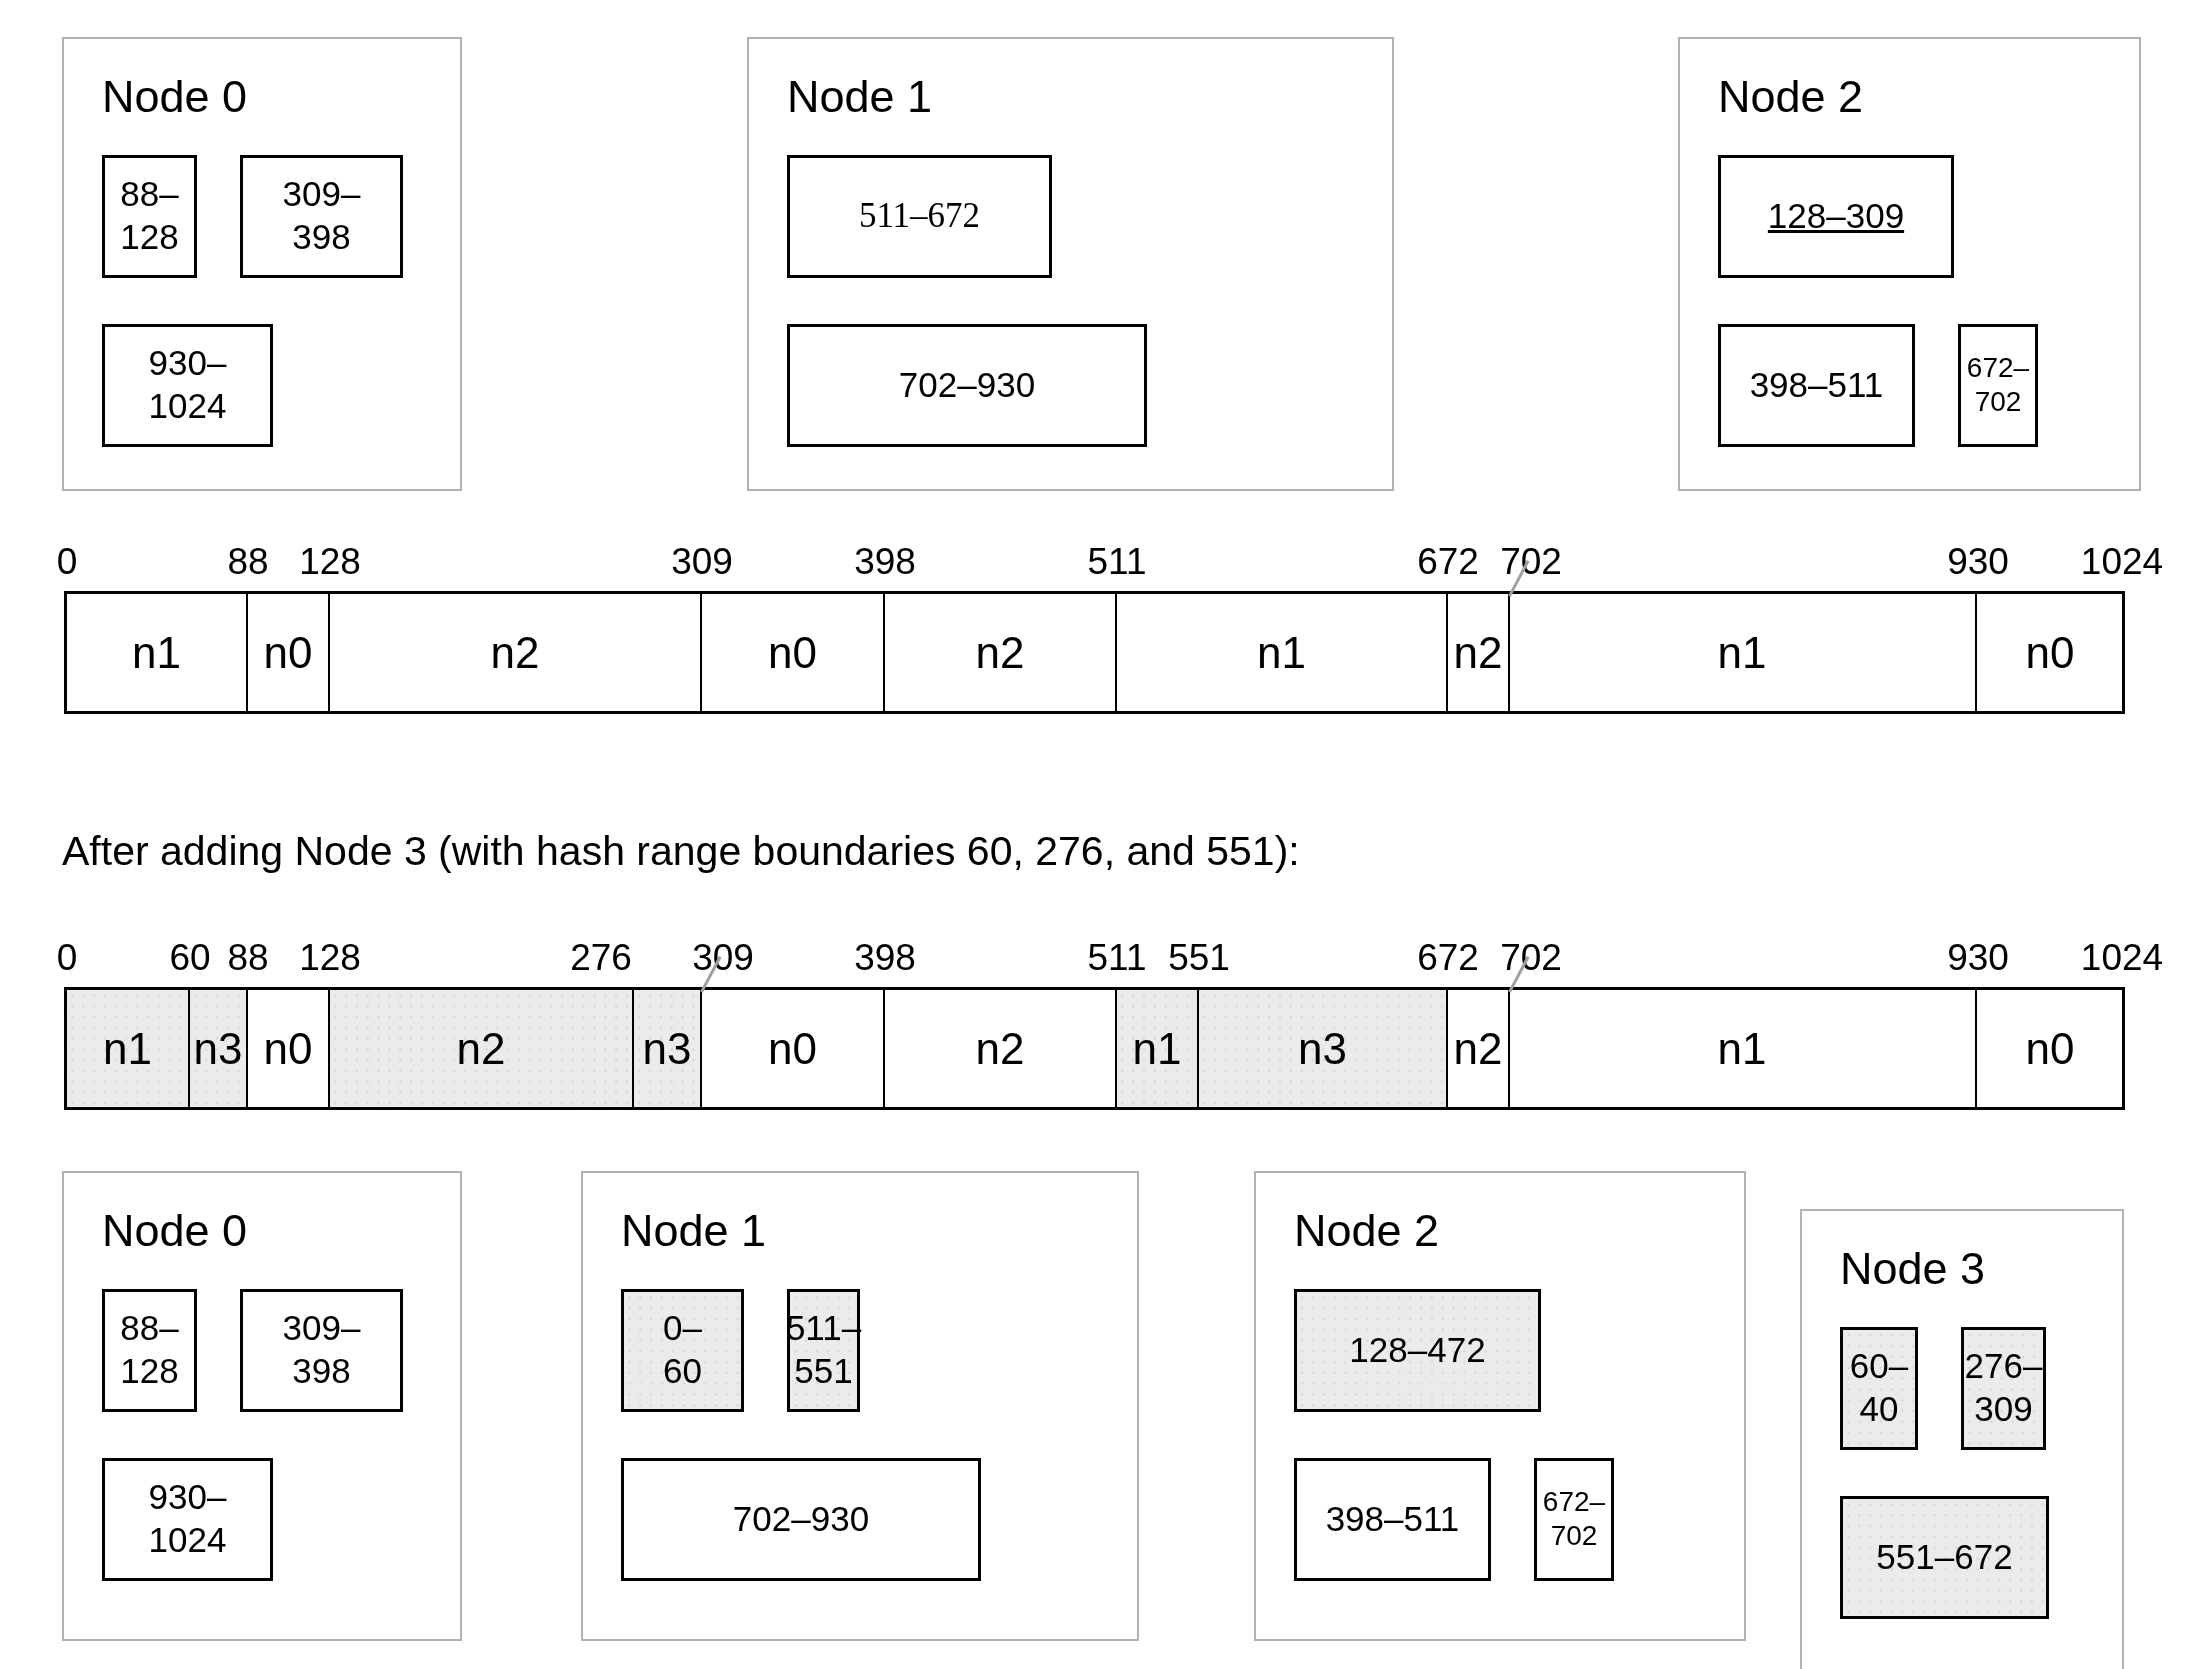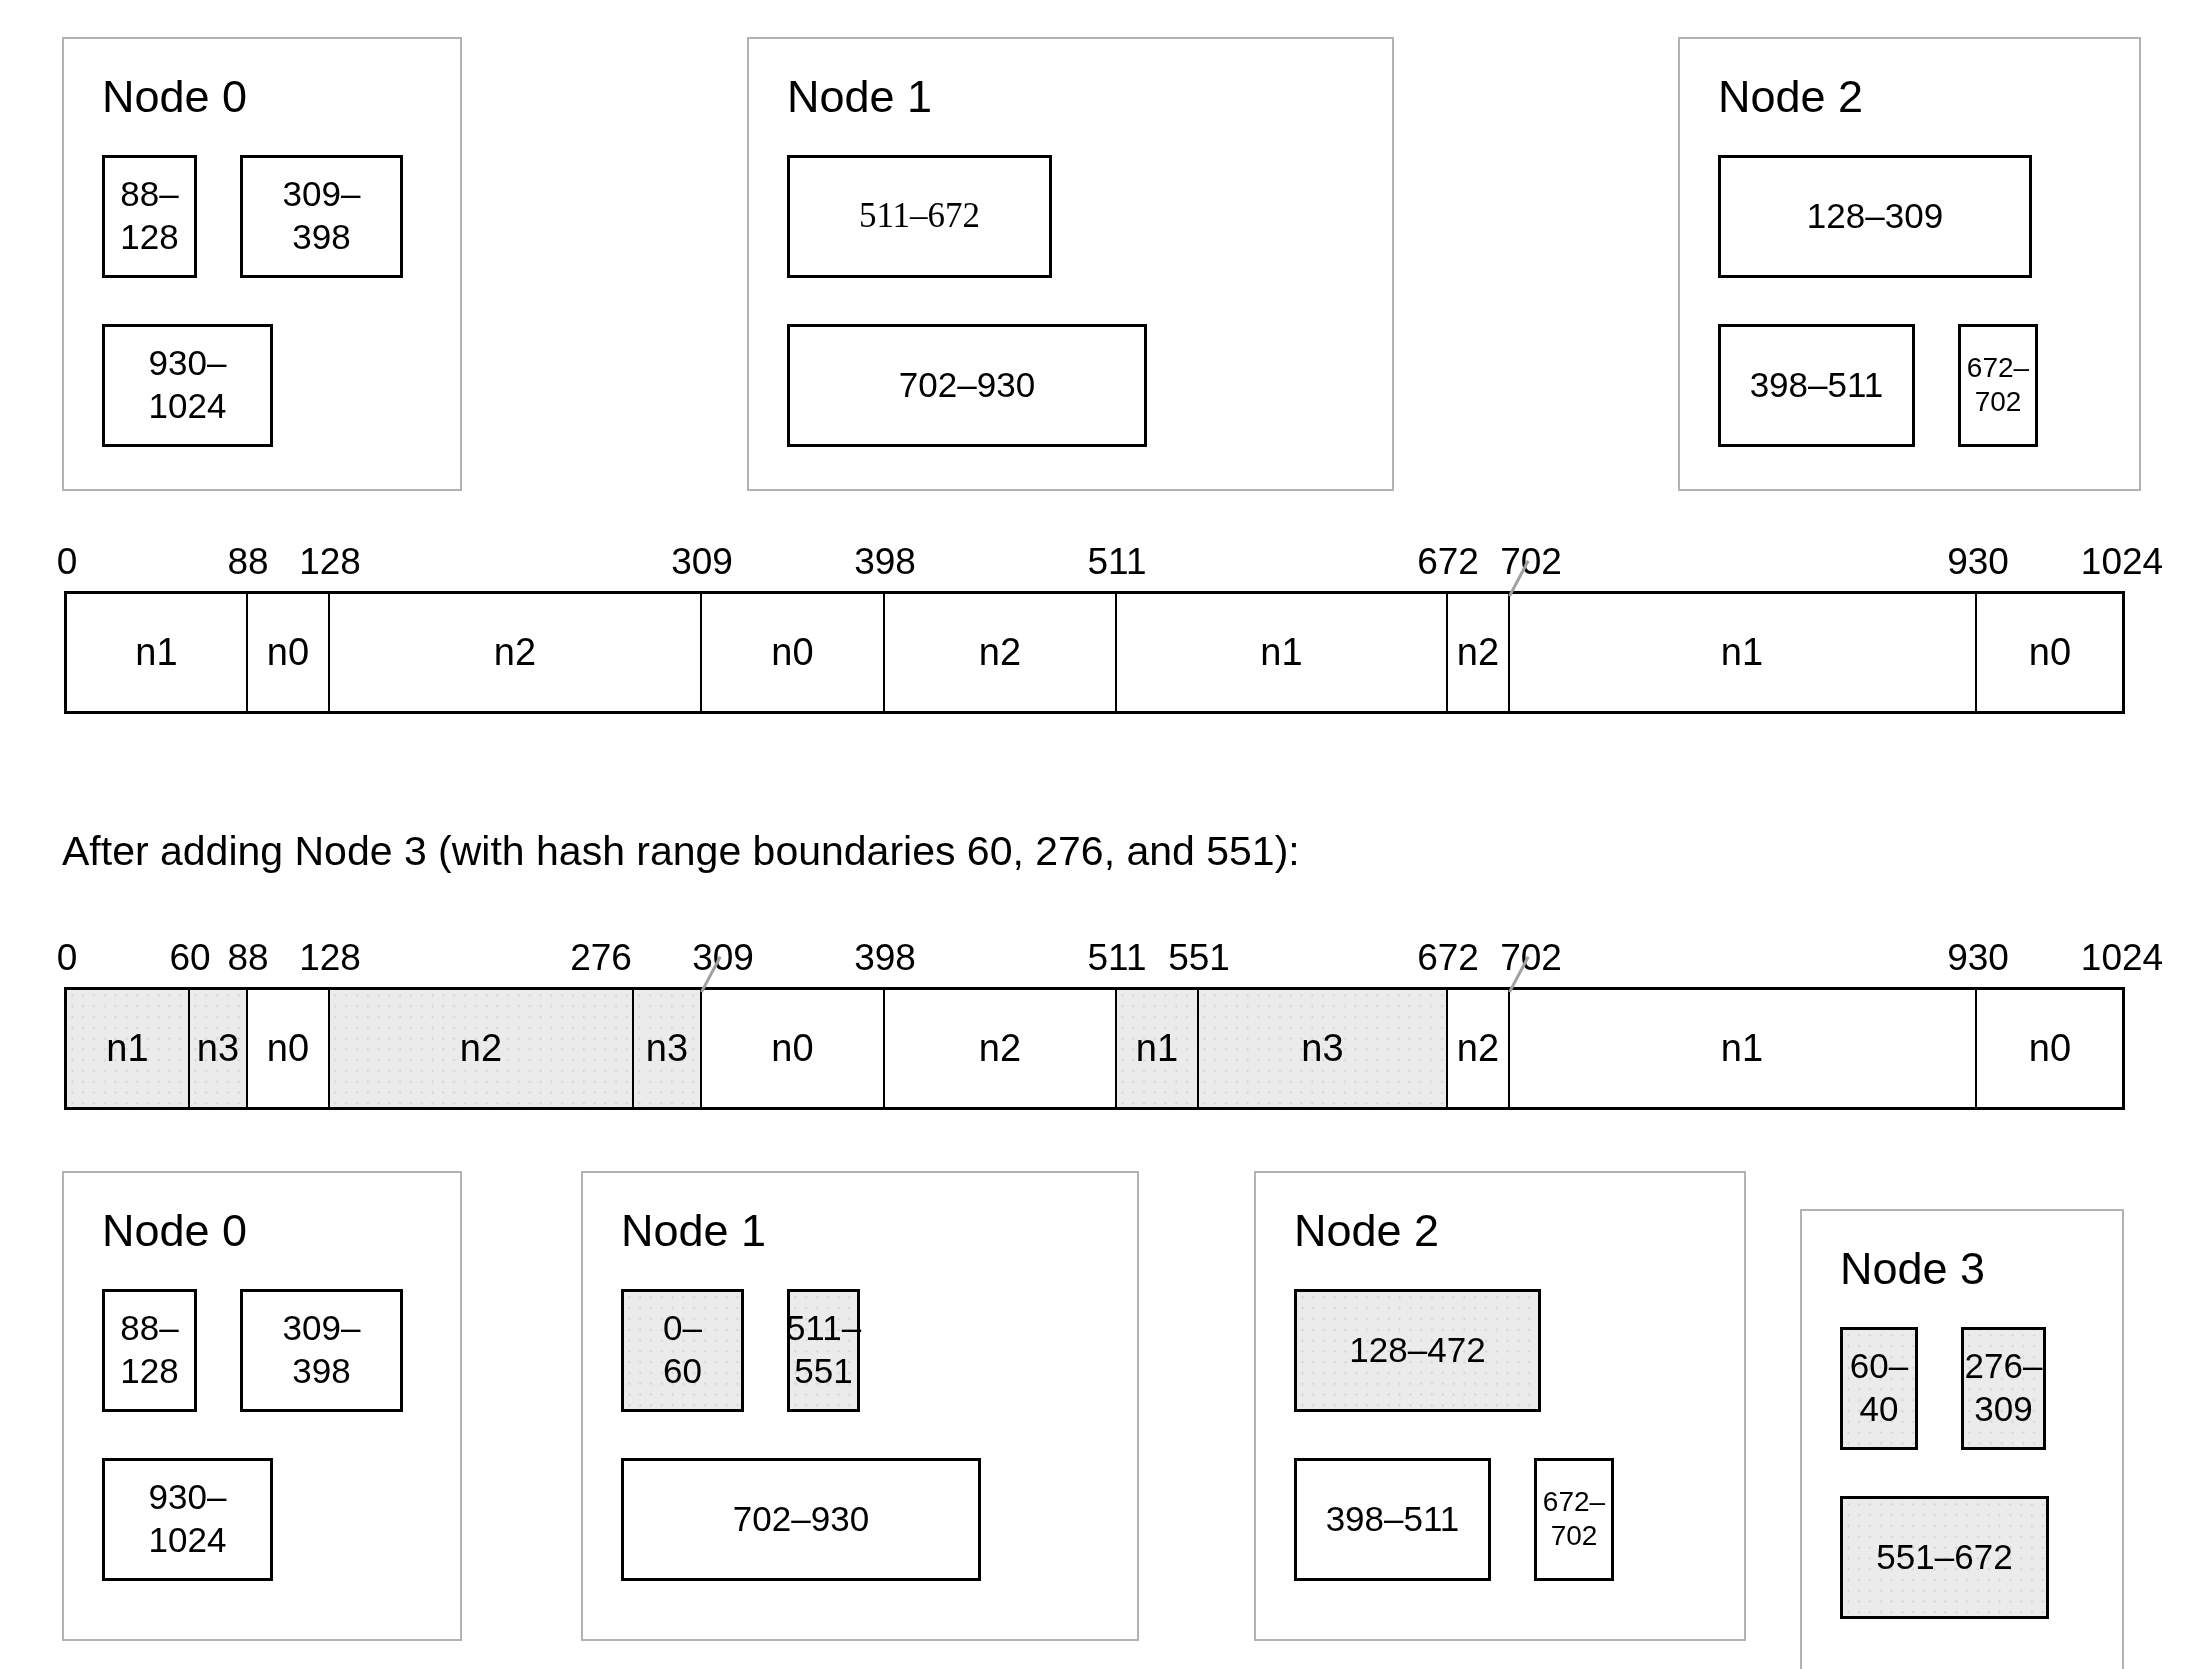--- a/index.html
+++ b/index.html
@@ -65,21 +65,21 @@
   #bar-before{top:591px;}
   #bar-after{top:987px;}
   .seg{
     position:absolute;
     top:0;bottom:0;
     border-right:2.5px solid #000;
     box-sizing:border-box;
     display:flex;
     align-items:center;
     justify-content:center;
-    font-size:38px;
+    font-size:44px;
     text-align:right;
   }
   .seg.last{border-right:none;}
   .tick{
     position:absolute;
     top:-53px;
     transform:translateX(-50%);
     font-size:37px;
     white-space:nowrap;
   }
@@ -134,21 +134,21 @@
         </div>
         <div class="prow second">
           <div class="pbox" style="width: 360px;">
             <span>702–930</span>
           </div>
         </div>
       </div>
       <div class="card" style="left: 1678px; top: 37px; width: 463px; height: 454px;">
         <div class="card-title">Node 2</div>
         <div class="prow">
-          <div class="pbox" style="width: 314px;">
+          <div class="pbox" style="width: 236px; text-decoration: underline;">
             <span>128–309</span>
           </div>
         </div>
         <div class="prow second">
           <div class="pbox" style="width: 197px;">
             <span>398–511</span>
           </div>
           <div class="pbox compact" style="width: 80px;">
             <span>672–
 702</span>

